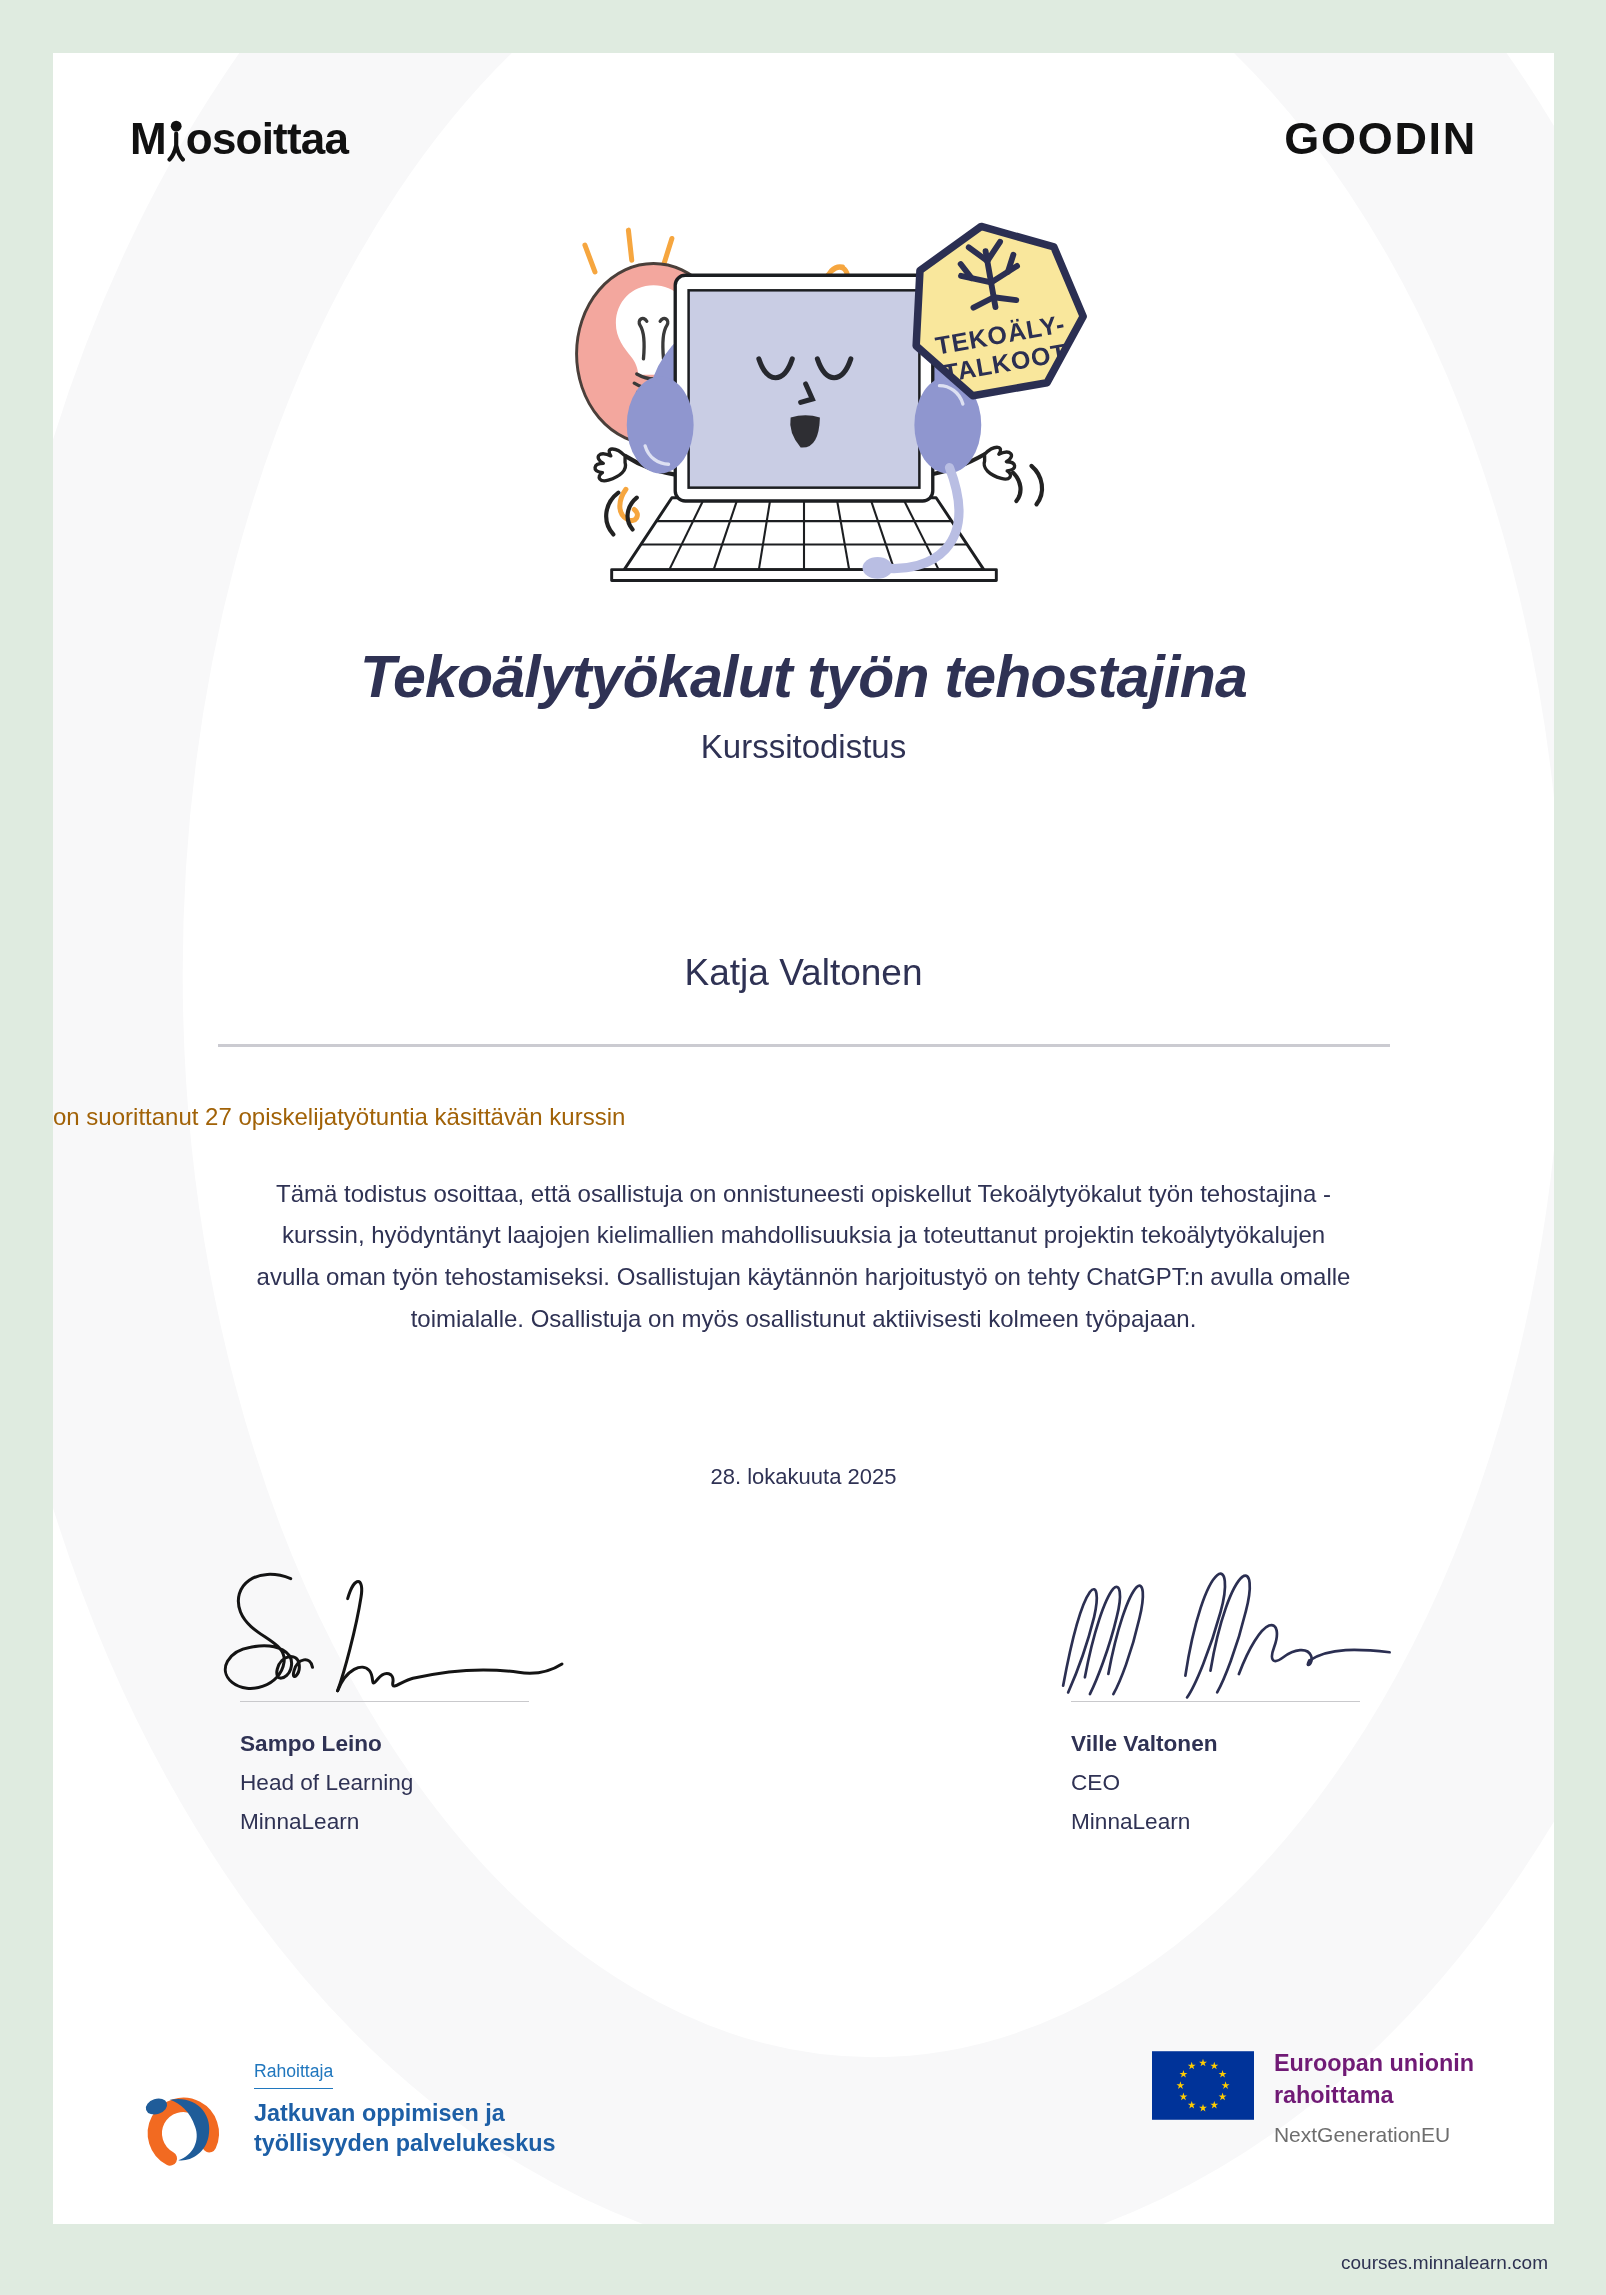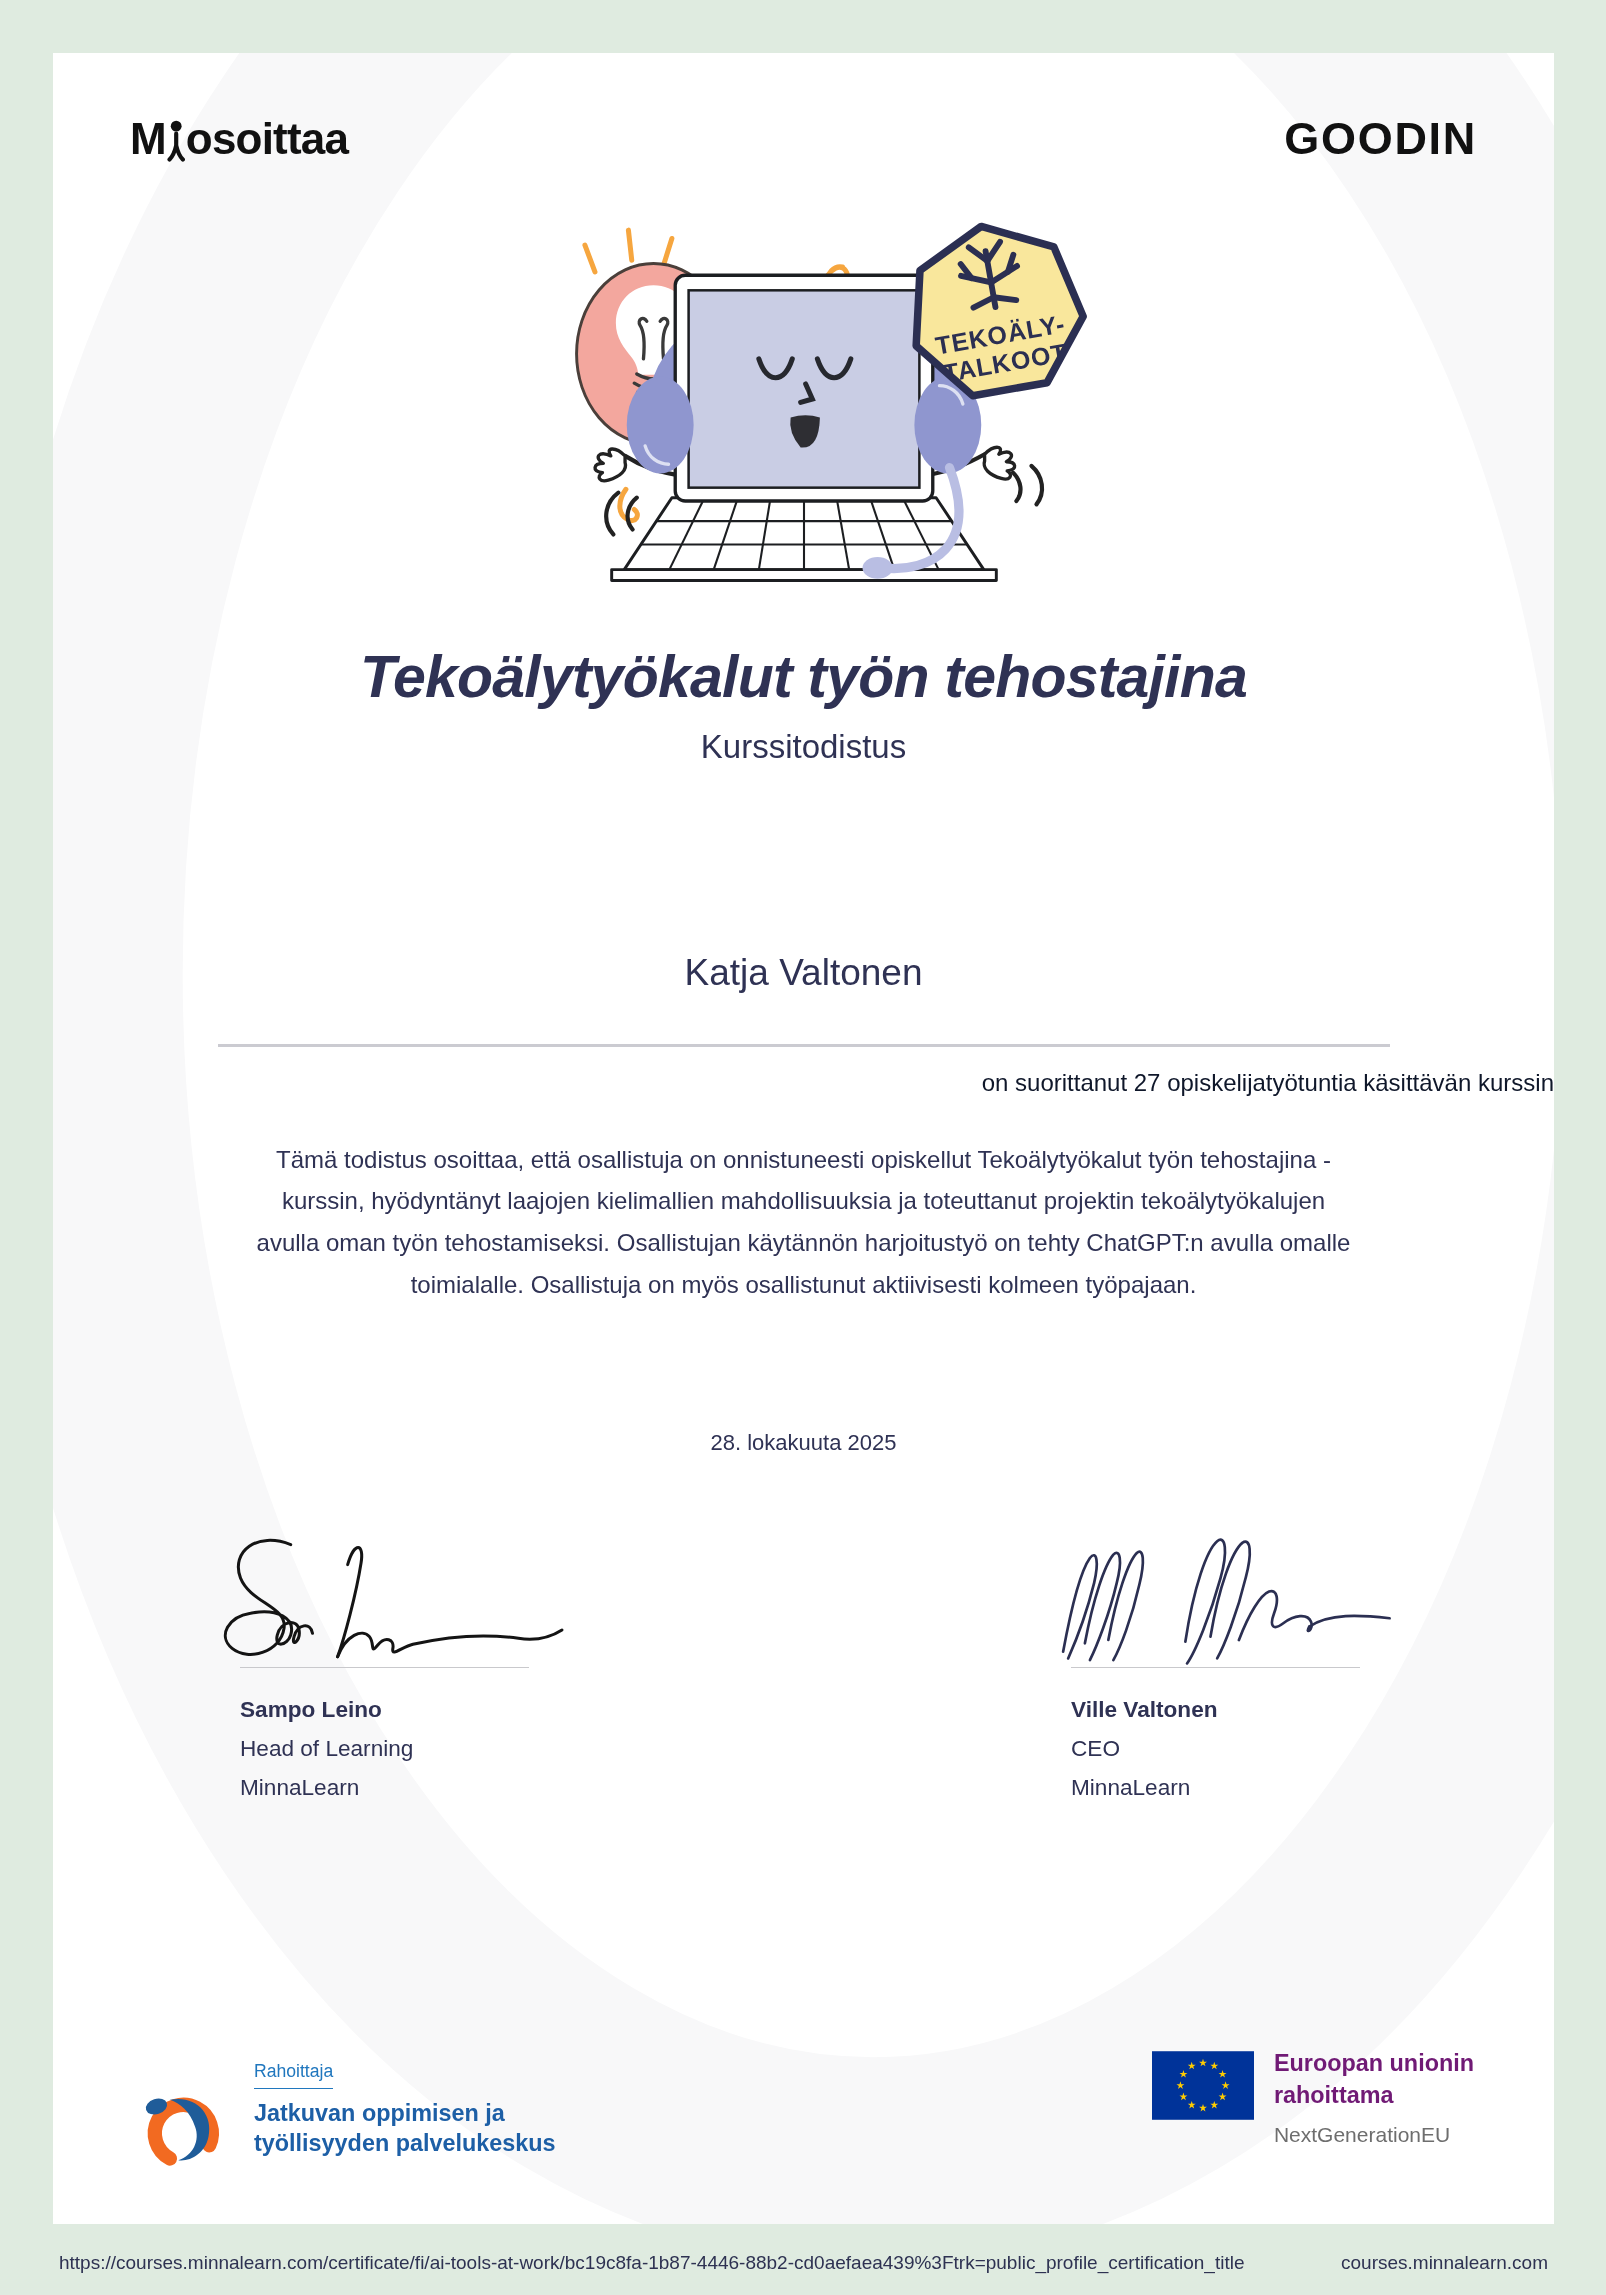--- a/index.html
+++ b/index.html
@@ -22,21 +22,21 @@
   .brand-left svg { margin:0 0.8px 1.7px 0.8px; }
   .brand-right { font-size:45px; font-weight:800; color:#111; letter-spacing:1.7px; }
 
   .illustration-wrap { margin:30px auto 0 auto; width:586px; height:393px; }
 
   .title { margin-top:55px; text-align:center; font-size:59px; font-weight:bold; letter-spacing:-0.8px; color:#2F3254;font-style:italic; }
   .subtitle { margin-top:17px; text-align:center; font-size:33px; font-weight:normal; color:#2F3254; }
 
   .recipient { margin-top:186px; text-align:center; font-size:37px; color:#2F3254; }
   .divider { margin:50px auto 0 auto; width:1172px; height:2.5px; background:#CBCBD1; border:none; }
-  .completion { margin-top:22px; text-align:right; font-size:24px; color:#0f172a; }
+  .completion { margin-top:56px; text-align:left; font-size:24px; color:#a16207; }
   .description { margin:42px auto 0 auto; max-width:1096px; text-align:center; font-size:24px; line-height:1.74; color:#2F3254; }
   .date { margin-top:124px; text-align:center; font-size:22px; color:#2F3254; }
 
   .signatures { display:flex; justify-content:space-between; padding:77px 190px 0 187px; }
   .sig-block { width:293px; }
   .sig-draw { height:134px; position:relative; }
   .sig-draw svg { position:absolute; left:-33px; bottom:-10px; }
   .sig-line { width:289px; height:1.7px; background:#C9C9CC; border:none; }
   .sig-name { margin-top:28.5px; font-size:22.6px; font-weight:bold; color:#2F3254; }
   .sig-role, .sig-org { margin-top:13.4px; font-size:22.6px; color:#2F3254; }
@@ -267,16 +267,15 @@
             <div>rahoittama</div>
           </div>
           <div class="eu-sub">NextGenerationEU</div>
         </div>
       </div>
     </div>
   </div>
 </div>
 
 <div class="footer">
-  <span class="url">https://courses.minnalearn.com/certificate/fi/ai-tools-at-work/bc19c8fa-1b87-4446-88b2-cd0aefaea439%3Ftrk=public_profile_certification_title</span>
   <span class="site">courses.minnalearn.com</span>
 </div>
 
 
 </body></html>

